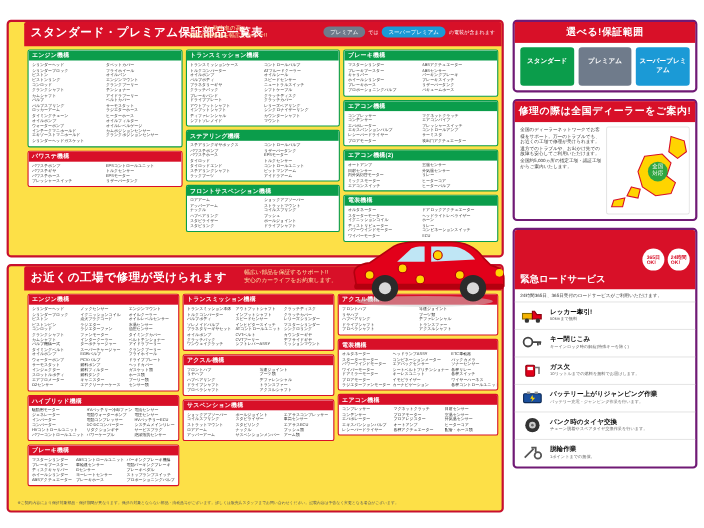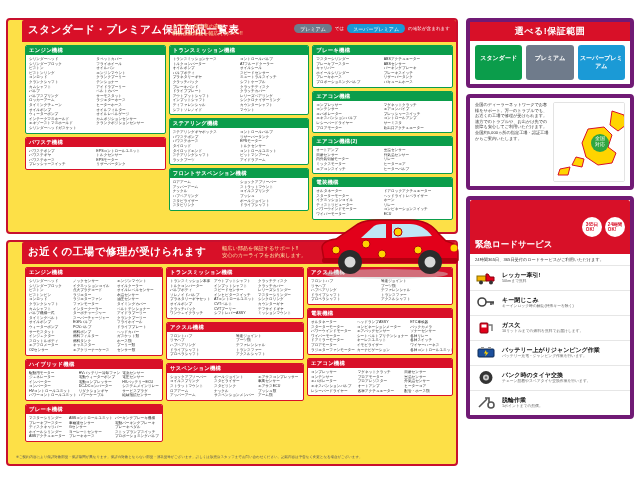--- a/index.html
+++ b/index.html
@@ -40,21 +40,21 @@
   
   .car-wrap{position:absolute;left:300px;top:196px;width:160px;height:66px;}
   .car-svg{position:absolute;left:0;top:0;}
 
   
   .footnote{position:absolute;left:8px;bottom:4px;width:448px;font-size:3.5px;line-height:5px;color:#555;}
 
   
   .rightcol{position:absolute;left:466px;top:18px;width:168px;}
 
-  .rpanel{background:#ffffff;border:4px solid #701a75;border-radius:4px;margin-bottom:6px;position:relative;}
+  .rpanel{background:#ffffff;border:2px solid #701a75;border-radius:4px;margin-bottom:6px;position:relative;}
   .rpanel .rhead{background:#d81028;color:#fff;text-align:center;font-size:9px;font-weight:bold;padding:3px 0;letter-spacing:.5px;}
   .rpanel .rbody{padding:4px 5px;}
 
   .big-line{text-align:center;font-size:9.5px;font-weight:bold;color:#111;margin:3px 0 4px;}
   .plan-row{display:flex;gap:4px;justify-content:center;}
   .plan{flex:1;text-align:center;border-radius:3px;color:#fff;font-size:6px;font-weight:bold;padding:9px 0 10px;line-height:8px;}
   .plan.std{background:#0b9d4b;}
   .plan.prem{background:#6f7b8b;}
   .plan.sprem{background:#1b9ad6;}
   .choose{text-align:center;font-size:9.5px;font-weight:bold;color:#111;margin-top:4px;}
@@ -655,20 +655,21 @@
       <div class="rbody">
         <div class="plan-row">
           <div class="plan std">スタンダード</div>
           <div class="plan prem">プレミアム</div>
           <div class="plan sprem">スーパープレミアム</div>
         </div>
       </div>
     </div>
 
     <div class="rpanel">
+      <div class="rhead">修理の際は全国ディーラーをご案内!</div>
       <div class="rbody">
         <div class="dealer-flex">
           <div class="dealer-txt">全国のディーラーネットワークでお客様をサポート。万一のトラブルでも、お近くの工場で修理が受けられます。遠方でのトラブルや、お出かけ先での故障も安心してご利用いただけます。全国約5,000ヵ所の指定工場・認証工場からご案内いたします。</div>
           <div class="map-box" style="flex:1;">
             <svg width="80" height="78" viewBox="0 0 80 78">
               <rect width="80" height="78" fill="#ffffff"></rect>
               <path d="M58 8 L70 12 L72 22 L64 28 L56 22 Z" fill="#ffd400" stroke="#d81028" stroke-width="1"></path>
               <path d="M34 26 L50 24 L58 32 L54 44 L62 50 L58 60 L44 62 L32 54 L28 40 Z" fill="#ffd400" stroke="#d81028" stroke-width="1"></path>
               <path d="M22 54 L30 56 L28 64 L18 62 Z" fill="#ffd400" stroke="#d81028" stroke-width="1"></path>
               <path d="M6 66 L16 64 L14 72 L4 72 Z" fill="#ffd400" stroke="#d81028" stroke-width="1"></path>

